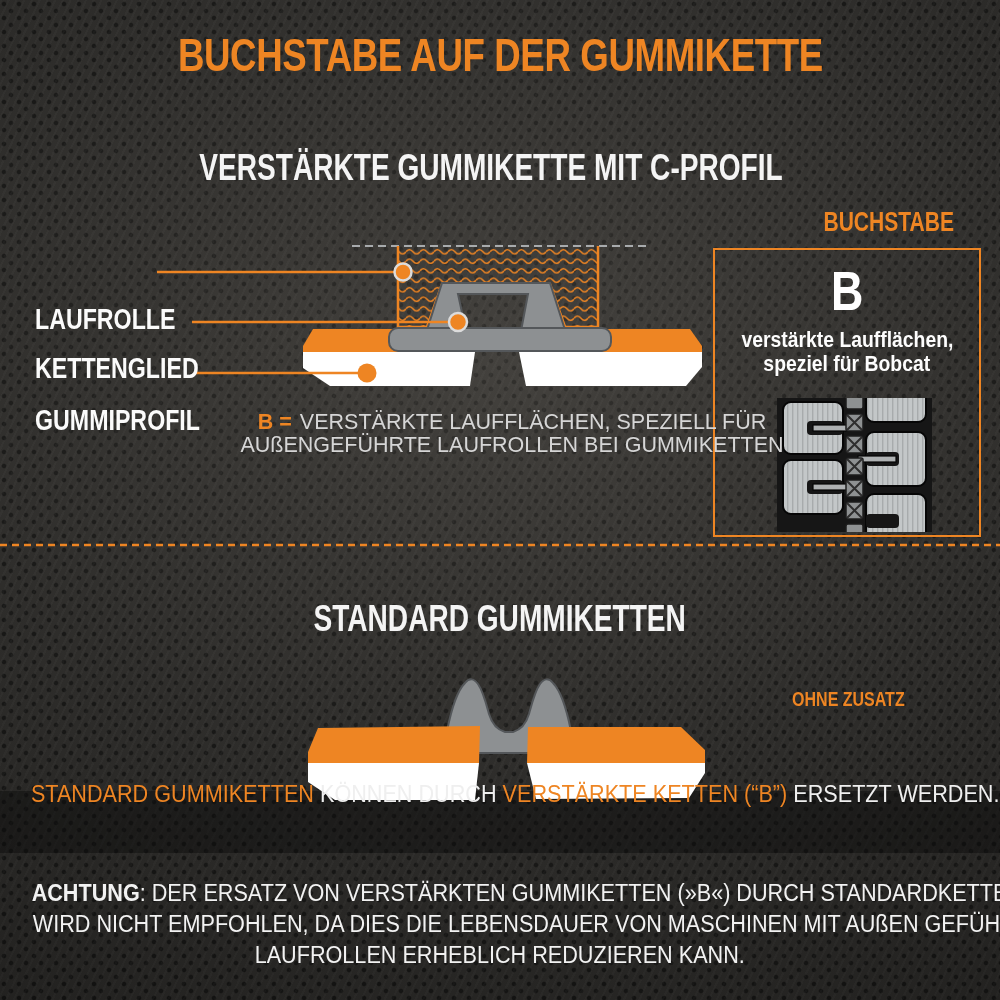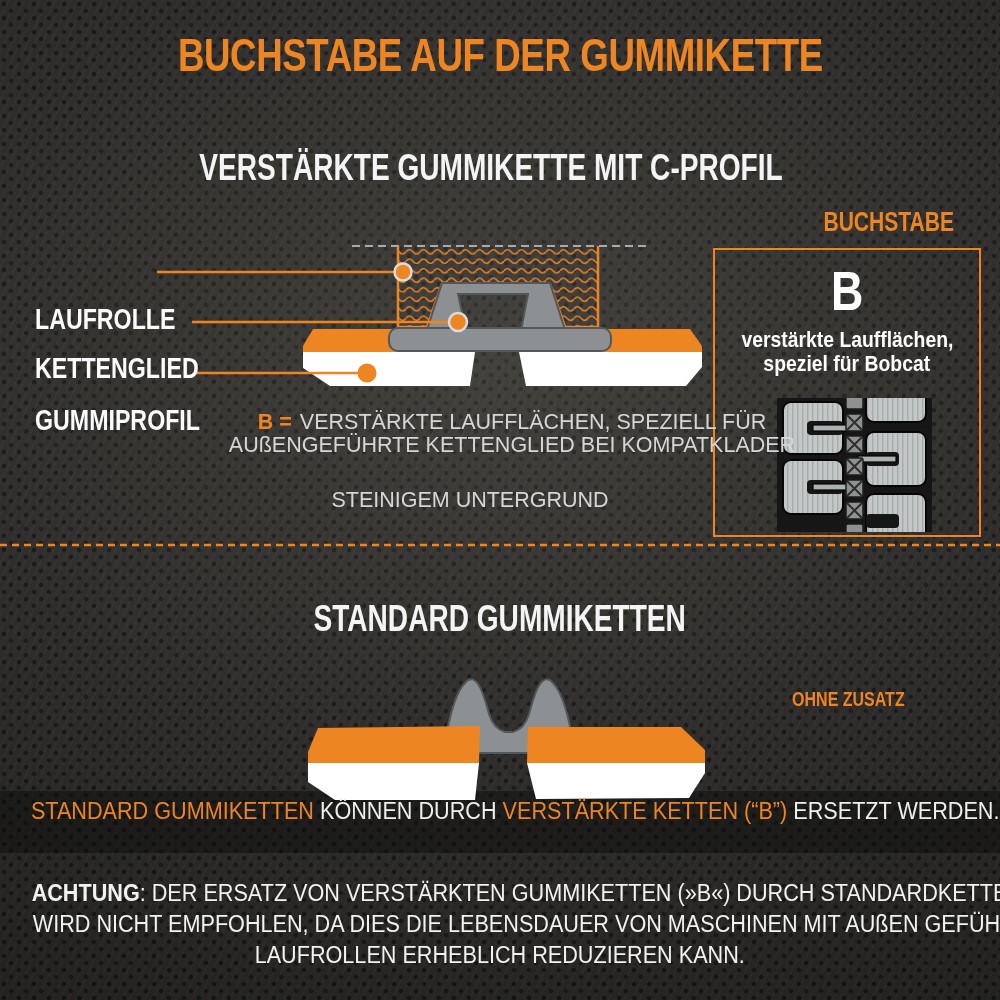--- a/index.html
+++ b/index.html
@@ -26,21 +26,21 @@
   .panel{left:713px;top:248px;width:264px;height:285px;border:2.5px solid #ee8523;z-index:2;}
   .panel-letter{left:0;top:8px;width:100%;text-align:center;font-size:56px;font-weight:700;color:#ffffff;}
   .panel-cap{left:0;top:78px;width:100%;text-align:center;font-size:22px;font-weight:700;line-height:24px;color:#fdfdfd;}
   .panel-cap .cond{transform:scaleX(0.88);}
   .def{top:411px;left:0;width:940px;font-size:21.5px;line-height:22.5px;color:#d6d6d6;z-index:3;margin-left:42px;}
   .def .pfx{color:#ee8523;font-weight:700;margin-right:8px;}
   .benefit{top:489px;left:0;width:940px;font-size:21.5px;line-height:23px;color:#d6d6d6;z-index:3;}
   .h2{top:598px;left:0;width:1000px;font-size:36px;font-weight:700;color:#f4f4f4;z-index:3;}
   .badge{left:713px;top:688px;width:270px;font-size:20px;font-weight:700;color:#ee8523;z-index:3;}
   .band{top:791px;left:0;width:1000px;height:62px;background:rgba(10,10,10,0.45);z-index:1;}
-  .note1{top:798px;left:0;width:1000px;font-size:23px;line-height:27px;color:#efefef;z-index:3;}
+  .note1{top:781px;left:0;width:1000px;font-size:23px;line-height:27px;color:#efefef;z-index:3;}
   .note2{top:878px;left:0;width:1000px;font-size:23px;line-height:31px;color:#f2f2f2;z-index:3;}
   .nline{display:block;}
   .nline .cond{transform:scaleX(0.94);}
   .bold{font-weight:700;}
   svg.overlay{position:absolute;left:0;top:0;z-index:2;}
   svg.tread{position:absolute;left:62px;top:148px;z-index:1;}
 </style>
 </head>
 <body>
 
@@ -169,24 +169,23 @@
           <path d="M70,61 L85,76 M85,61 L70,76"></path>
             <path d="M70,83 L85,98 M85,83 L70,98"></path>
           <path d="M70,105 L85,120 M85,105 L70,120"></path>
         </g>
       </g>
     </svg>
   </div>
 
   <div class="abs ctr def">
     <span class="nline"><span class="pfx">B =</span><span>VERSTÄRKTE LAUFFLÄCHEN, SPEZIELL FÜR</span></span>
-    <span class="nline">AUßENGEFÜHRTE KETTENGLIED BEI KOMPATKLADER</span>
+    <span class="nline">AUßENGEFÜHRTE LAUFROLLEN BEI GUMMIKETTEN</span>
   </div>
   <div class="abs ctr benefit">
-    <span class="nline">STEINIGEM UNTERGRUND</span>
   </div>
 
   <div class="abs ctr h2">
     <span class="cond">STANDARD GUMMIKETTEN</span>
   </div>
 
   <div class="abs ctr badge">
     <span class="cond" style="transform:scaleX(0.8);">OHNE ZUSATZ</span>
   </div>
 

